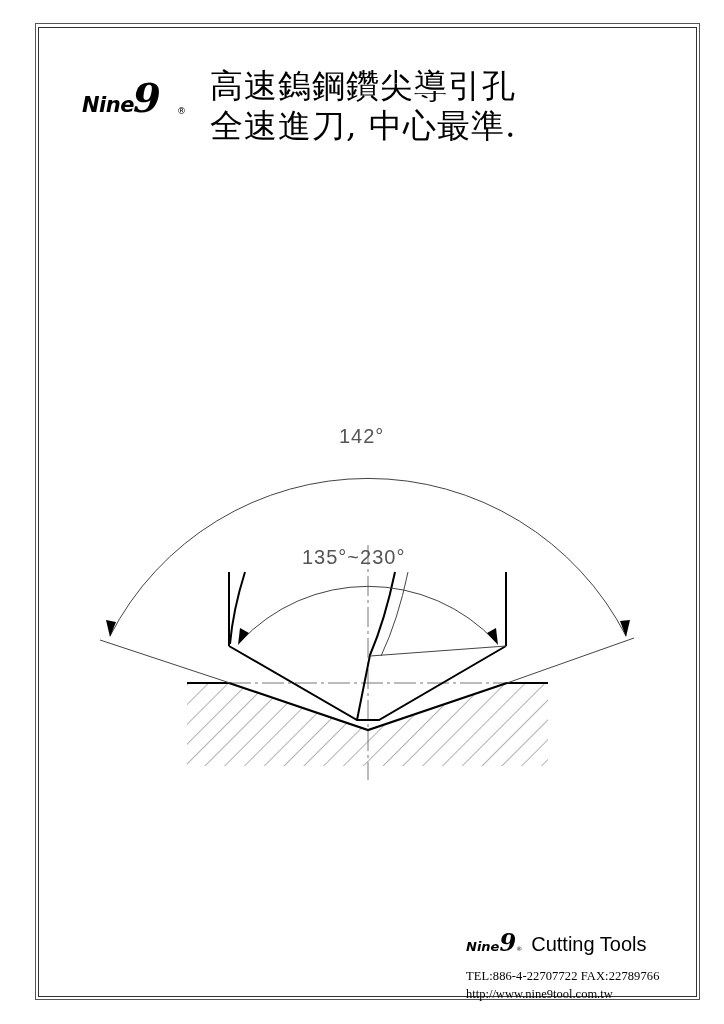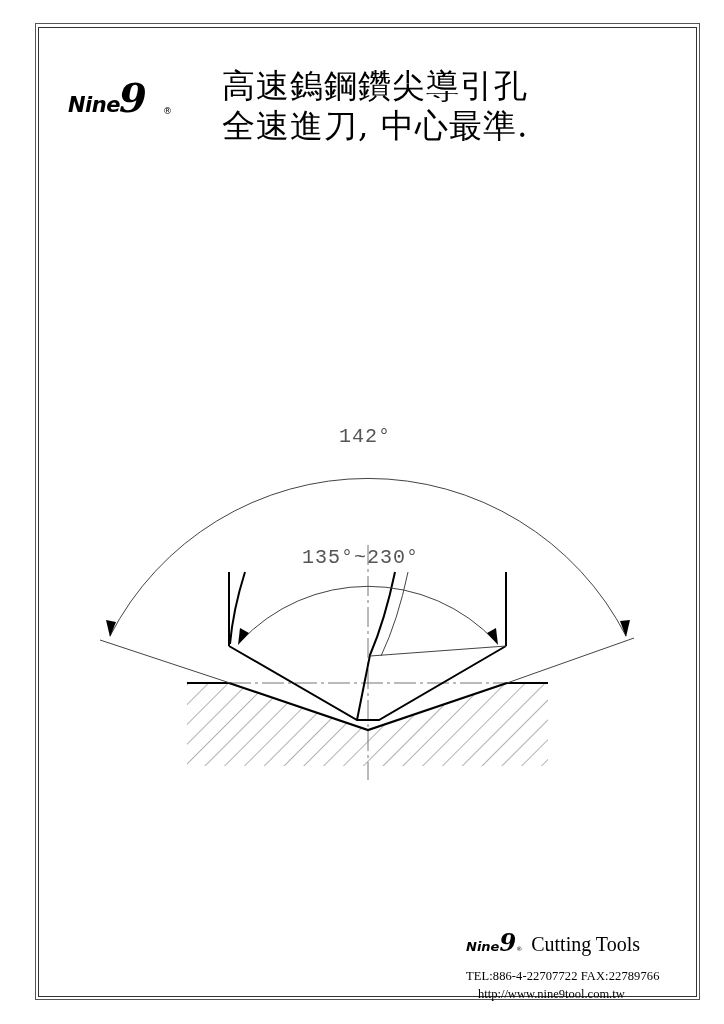--- a/index.html
+++ b/index.html
@@ -1,34 +1,34 @@
 <!DOCTYPE html>
 <html><head>
   <meta charset="utf-8">
   <style>
     html, body { margin: 0; padding: 0; background: #ffffff; }
     body { width: 724px; height: 1024px; position: relative; overflow: hidden; font-family: "DejaVu Serif", serif; }
     .frame-outer { position: absolute; left: 35px; top: 23px; width: 665px; height: 977px; border: 1px solid #555; box-sizing: border-box; }
     .frame-inner { position: absolute; left: 38px; top: 27px; width: 659px; height: 970px; border: 1px solid #333; box-sizing: border-box; }
-    .logo { position: absolute; left: 68px; top: 78px; font-family: "DejaVu Sans", sans-serif; font-style: italic; font-weight: bold; color: #000; text-align: right; }
+    .logo { position: absolute; left: 82px; top: 78px; font-family: "DejaVu Sans", sans-serif; font-style: italic; font-weight: bold; color: #000; text-align: right; }
     .logo .nine-text { font-size: 21px; letter-spacing: -0.5px; }
     .logo .nine-digit { font-family: "DejaVu Serif", serif; font-size: 40px; font-weight: bold; font-style: italic; margin-left: -1px; line-height: 1; }
     .logo .reg { position: absolute; left: 95px; top: 28px; font-size: 9px; font-style: normal; font-weight: normal; }
-    .headline { position: absolute; left: 222px; top: 66px; font-family: "DejaVu Serif", serif; font-size: 33px; line-height: 40px; color: #000; letter-spacing: 1px; }
+    .headline { position: absolute; left: 210px; top: 66px; font-family: "DejaVu Serif", serif; font-size: 33px; line-height: 40px; color: #000; letter-spacing: 1px; }
     .headline div { white-space: nowrap; }
     svg.drawing { position: absolute; left: 0; top: 0; }
-    .dim-label { position: absolute; font-family: Liberation Mono, monospace; font-size: 20px; color: #555; font-weight: 200; letter-spacing: 1px; background: transparent; }
+    .dim-label { position: absolute; font-family: Liberation Sans, sans-serif; font-size: 20px; color: #555; font-weight: 200; letter-spacing: 1px; background: transparent; }
     .footer { position: absolute; left: 466px; top: 928px; color: #000; }
     .footer .brand-row { white-space: nowrap; }
     .footer .f-logo { font-family: "DejaVu Sans", sans-serif; font-style: italic; font-weight: bold; font-size: 13px; }
     .footer .f-logo .d { font-family: "DejaVu Serif", serif; font-size: 24px; }
     .footer .f-logo .r { font-size: 6px; font-style: normal; font-weight: normal; }
-    .footer .title { font-family: Liberation Serif, serif; font-size: 20px; margin-left: 4px; }
+    .footer .title { font-family: Liberation Sans, sans-serif; font-size: 20px; margin-left: 4px; }
     .footer .contact { font-family: "Liberation Serif", serif; font-size: 12.5px; margin-top: 12px; white-space: nowrap; letter-spacing: 0.1px; }
-    .footer .url { font-family: "Liberation Serif", serif; font-size: 12.5px; margin-top: 3px; white-space: nowrap; margin-left: 12px; }
+    .footer .url { font-family: "Liberation Serif", serif; font-size: 12.5px; margin-top: 3px; white-space: nowrap; }
   </style>
 </head>
 <body>
 
 <div class="frame-outer"></div>
 <div class="frame-inner"></div>
 
 <div class="logo">
   <span class="nine-text">Nine</span><span class="nine-digit">9</span>
   <span class="reg">®</span>

